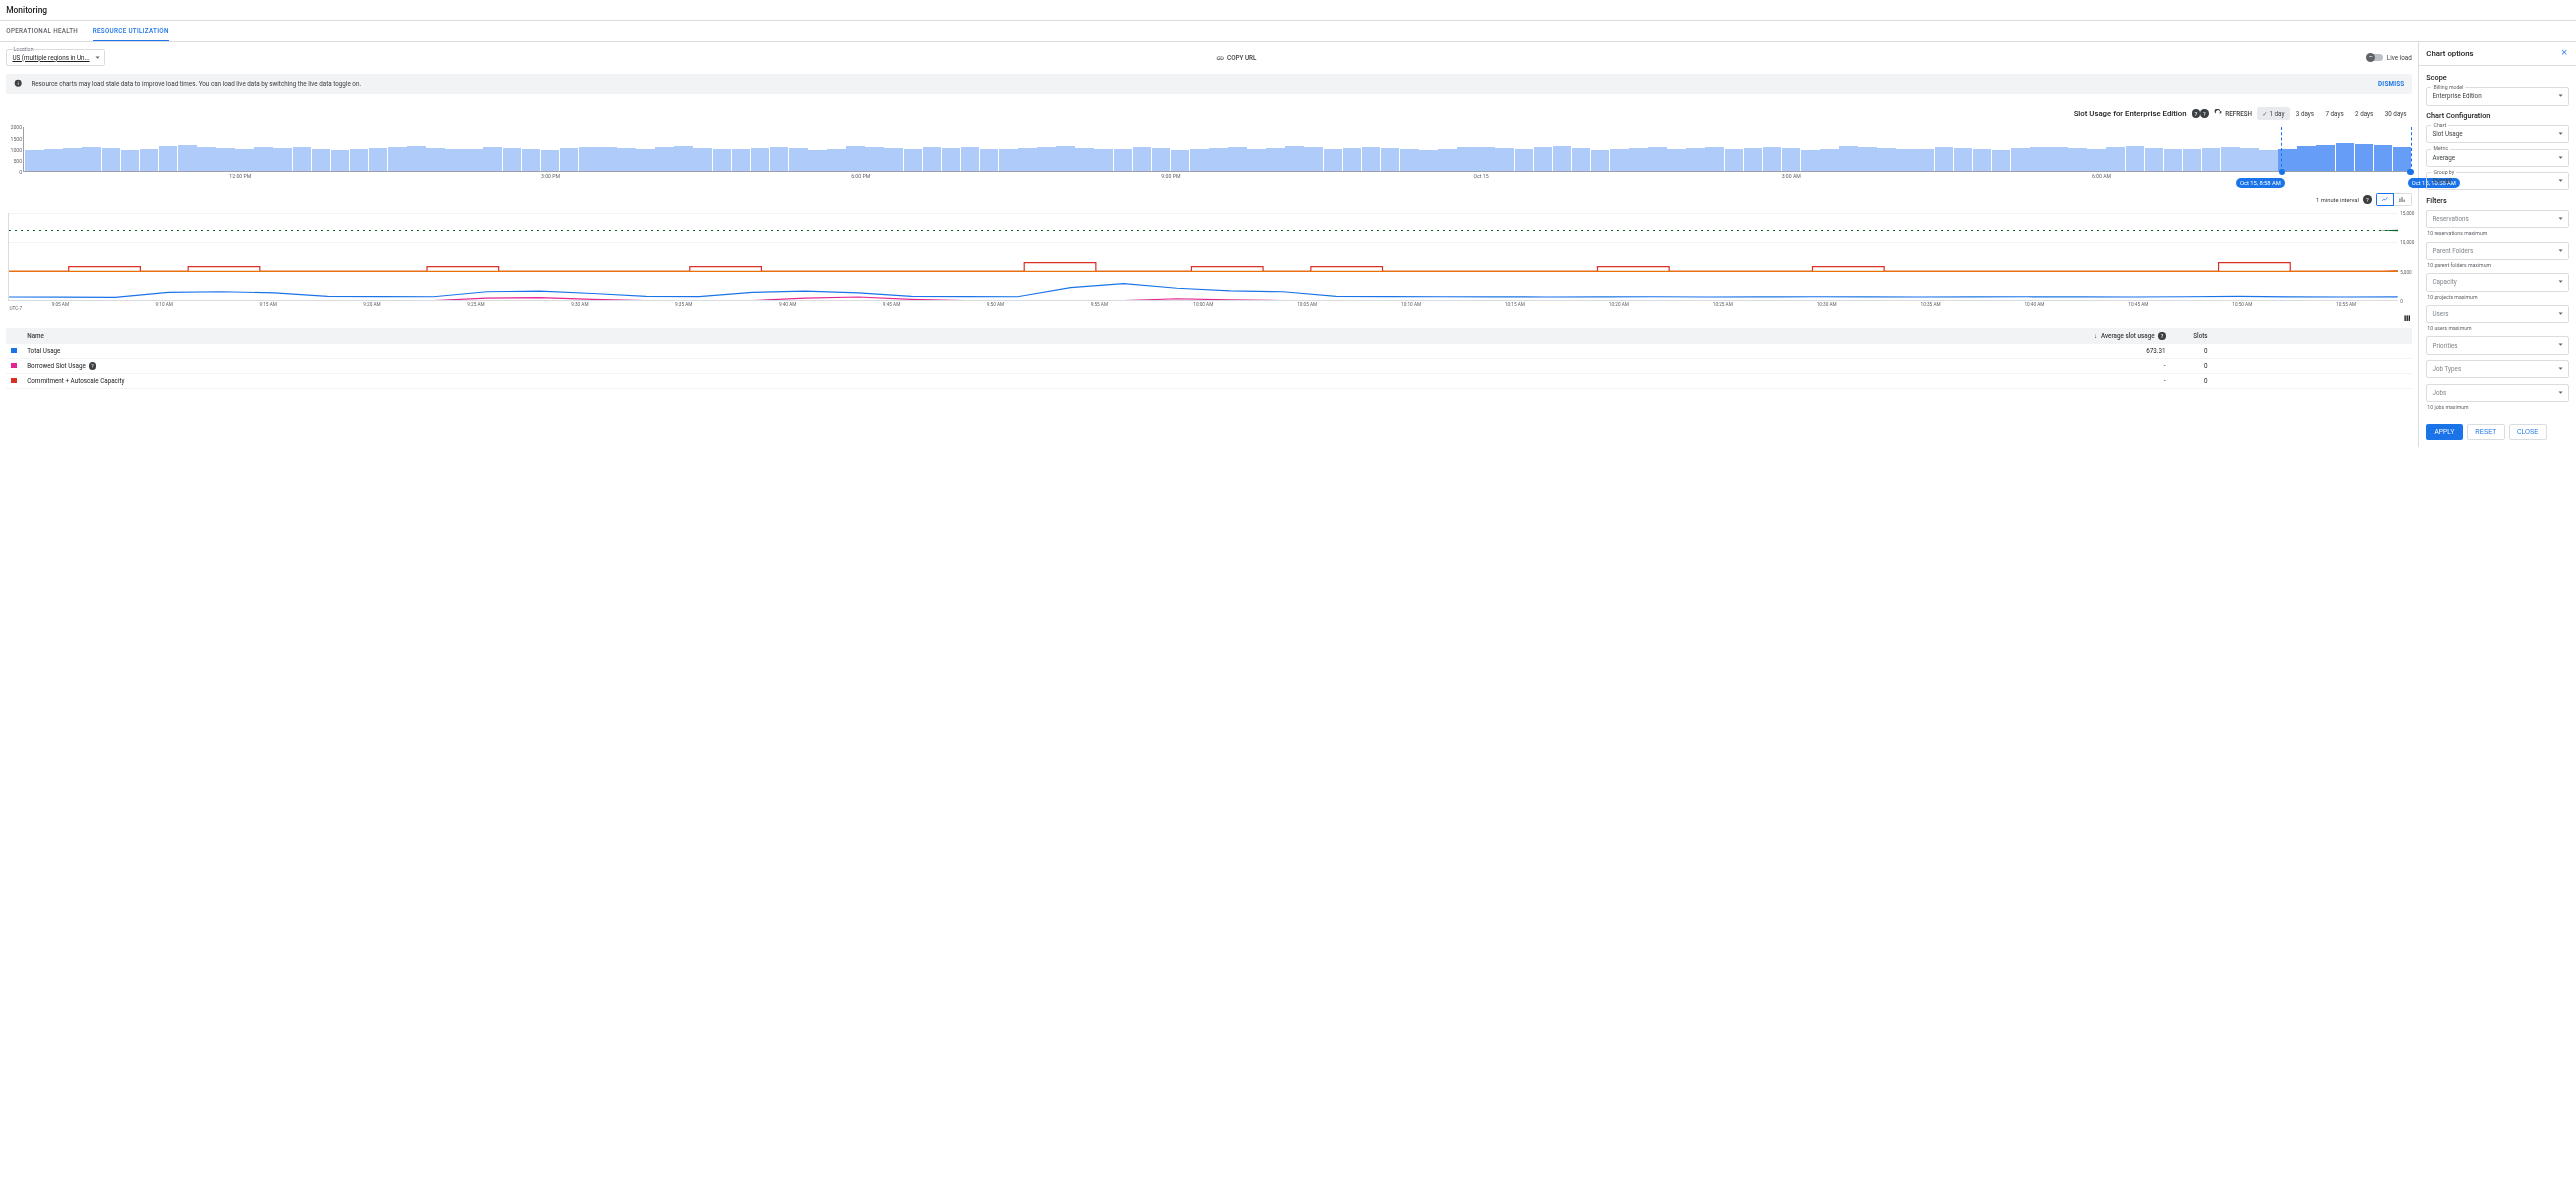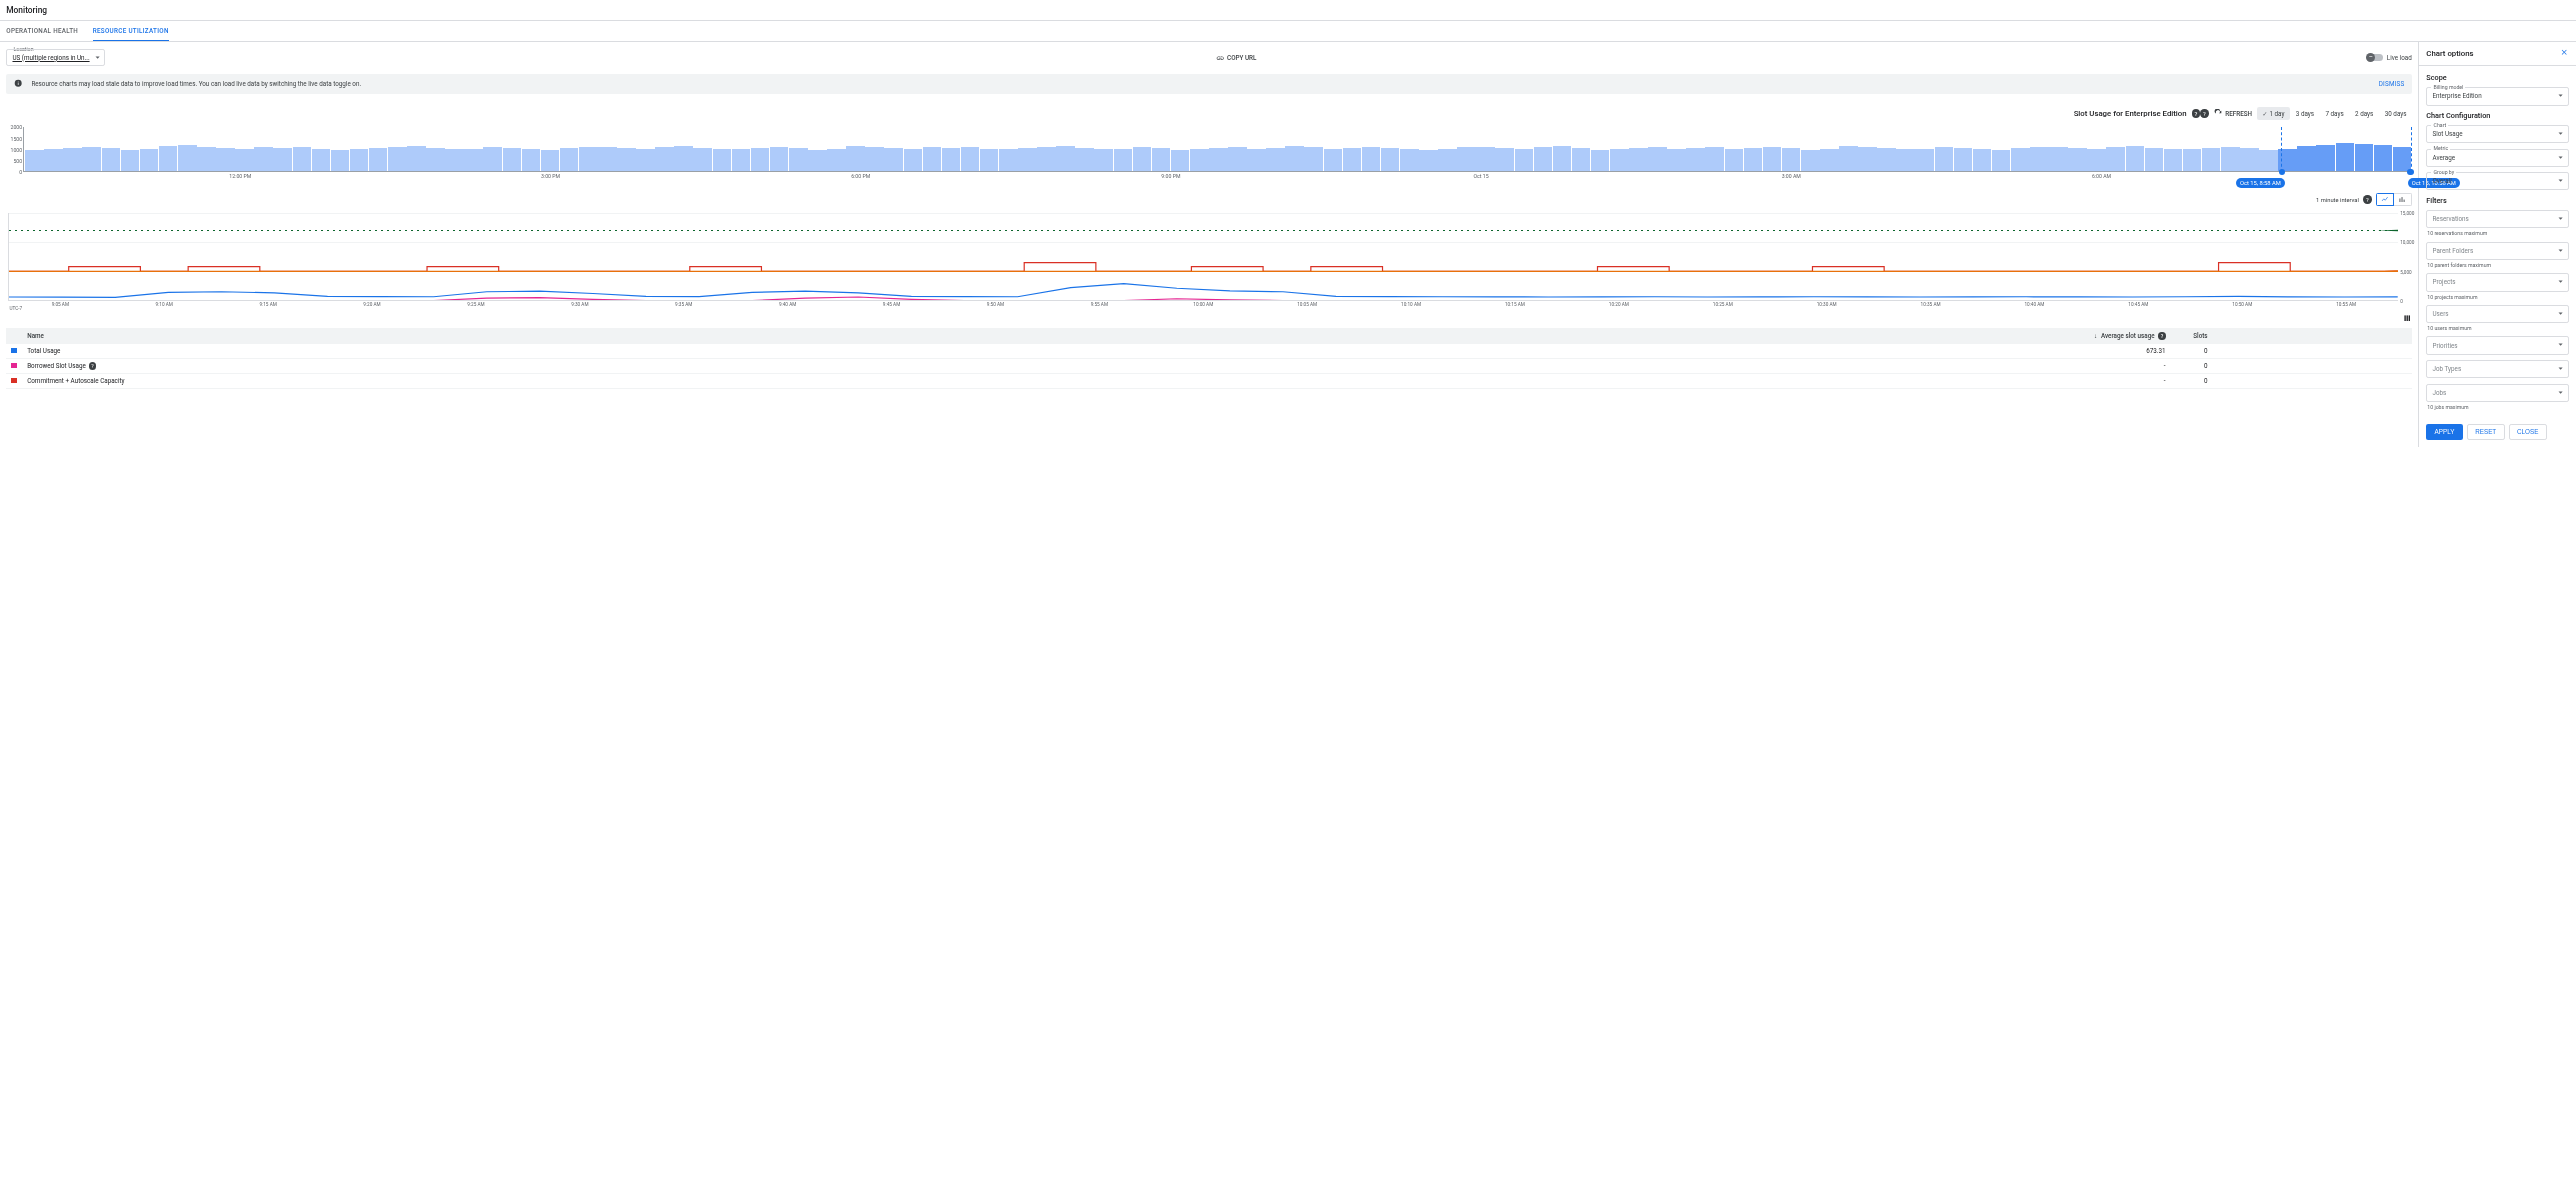--- a/index.html
+++ b/index.html
@@ -18,21 +18,21 @@
 .select-box { border: 0.5px solid #dadce0; border-radius: 2.1px; padding: 3.7px 14.6px 3.7px 5.2px; min-width: 65px; font-size: 6.3px; display: flex; align-items: center; justify-content: space-between; cursor: pointer; position: relative; overflow: hidden; white-space: nowrap; text-overflow: ellipsis; }
 .caret { position: absolute; right: 4.2px; top: 50%; transform: translateY(-50%); }
 .caret svg { width: 5.2px; height: 5.2px; fill: #5f6368; }
 .copy-url { display: flex; align-items: center; gap: 3.1px; font-size: 6.3px; font-weight: 500; cursor: pointer; color: #3c4043; }
 .live-toggle { display: flex; align-items: center; gap: 4.2px; font-size: 6.3px; color: #3c4043; }
 .toggle-track { width: 15.7px; height: 7.3px; background: #bdc1c6; border-radius: 3.7px; position: relative; cursor: pointer; }
 .toggle-thumb { width: 9.4px; height: 9.4px; background: #5f6368; border-radius: 50%; position: absolute; top: -1px; left: -1px; color: #fff; font-size: 7.3px; line-height: 8.4px; text-align: center; }
 
 .banner { display: flex; align-items: center; background: #f1f3f4; border-radius: 2.1px; margin: 3.1px 6.3px; padding: 5.2px 7.3px; font-size: 6.3px; color: #3c4043; }
 .banner .info-icon { margin-right: 9.4px; }
-.banner .dismiss { margin-left: auto; color: #1a73e8; font-weight: 400; cursor: pointer; letter-spacing: 0.2px; }
+.banner .dismiss { margin-left: auto; color: #1a73e8; font-weight: 700; cursor: pointer; letter-spacing: 0.2px; }
 
 .chart-title-row { display: flex; align-items: center; justify-content: flex-end; padding: 9.4px 6.3px 4.2px; }
 .chart-title { display: flex; align-items: center; gap: 5.2px; font-size: 7.8px; font-weight: 500; }
 .help-circle { width: 8.4px; height: 8.4px; border-radius: 50%; background: #3c4043; color: #fff; font-size: 5.8px; display: inline-flex; align-items: center; justify-content: center; cursor: pointer; }
 .refresh-area { display: flex; align-items: center; gap: 5.2px; }
 .refresh-btn { display: flex; align-items: center; gap: 3.1px; font-size: 6.3px; font-weight: 500; cursor: pointer; color: #3c4043; }
 .range-pills { display: flex; align-items: center; gap: 1px; font-size: 6.3px; }
 .pill { padding: 2.6px 5.2px; border-radius: 2.1px; cursor: pointer; color: #3c4043; }
 .pill.active { background: #e8eaed; display: flex; align-items: center; gap: 2.1px; }
 
@@ -503,21 +503,21 @@
             <span>Parent Folders</span>
             <span class="caret"><svg viewBox="0 0 10 10">
                 <path d="M1 3l4 4 4-4z"></path>
               </svg></span>
           </div>
       </div>
       <div class="helper-text">10 parent folders maximum</div>
 
       <div class="field-wrap">
         <div class="field-box placeholder">
-            <span>Projects</span>
+            <span>Capacity</span>
             <span class="caret"><svg viewBox="0 0 10 10">
                 <path d="M1 3l4 4 4-4z"></path>
               </svg></span>
           </div>
       </div>
       <div class="helper-text">10 projects maximum</div>
 
       <div class="field-wrap">
         <div class="field-box placeholder">
             <span>Users</span>

